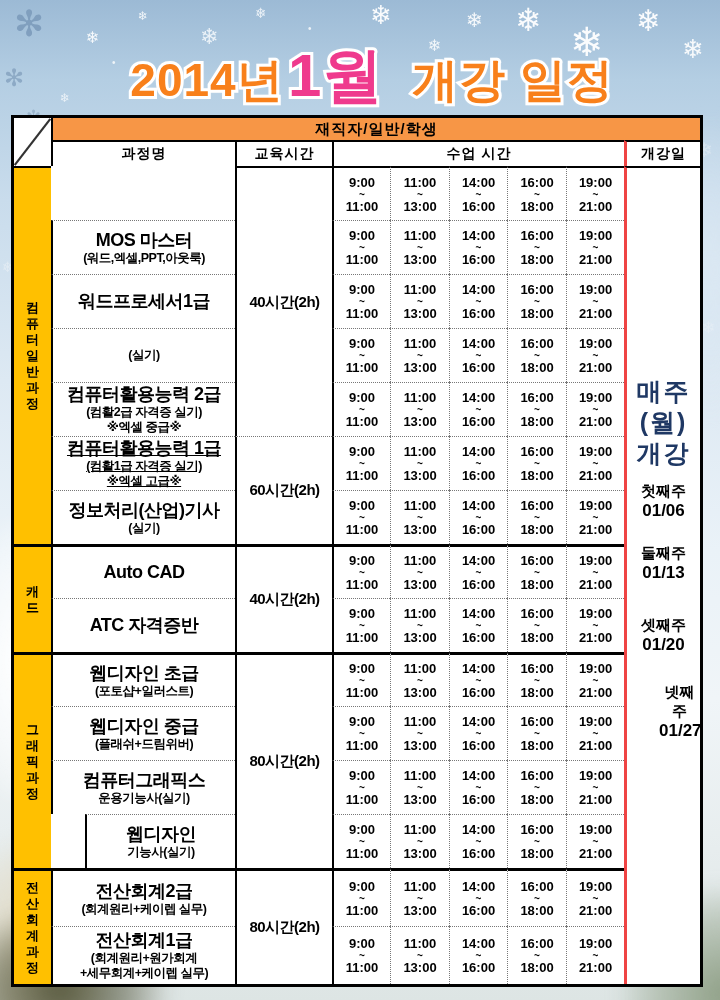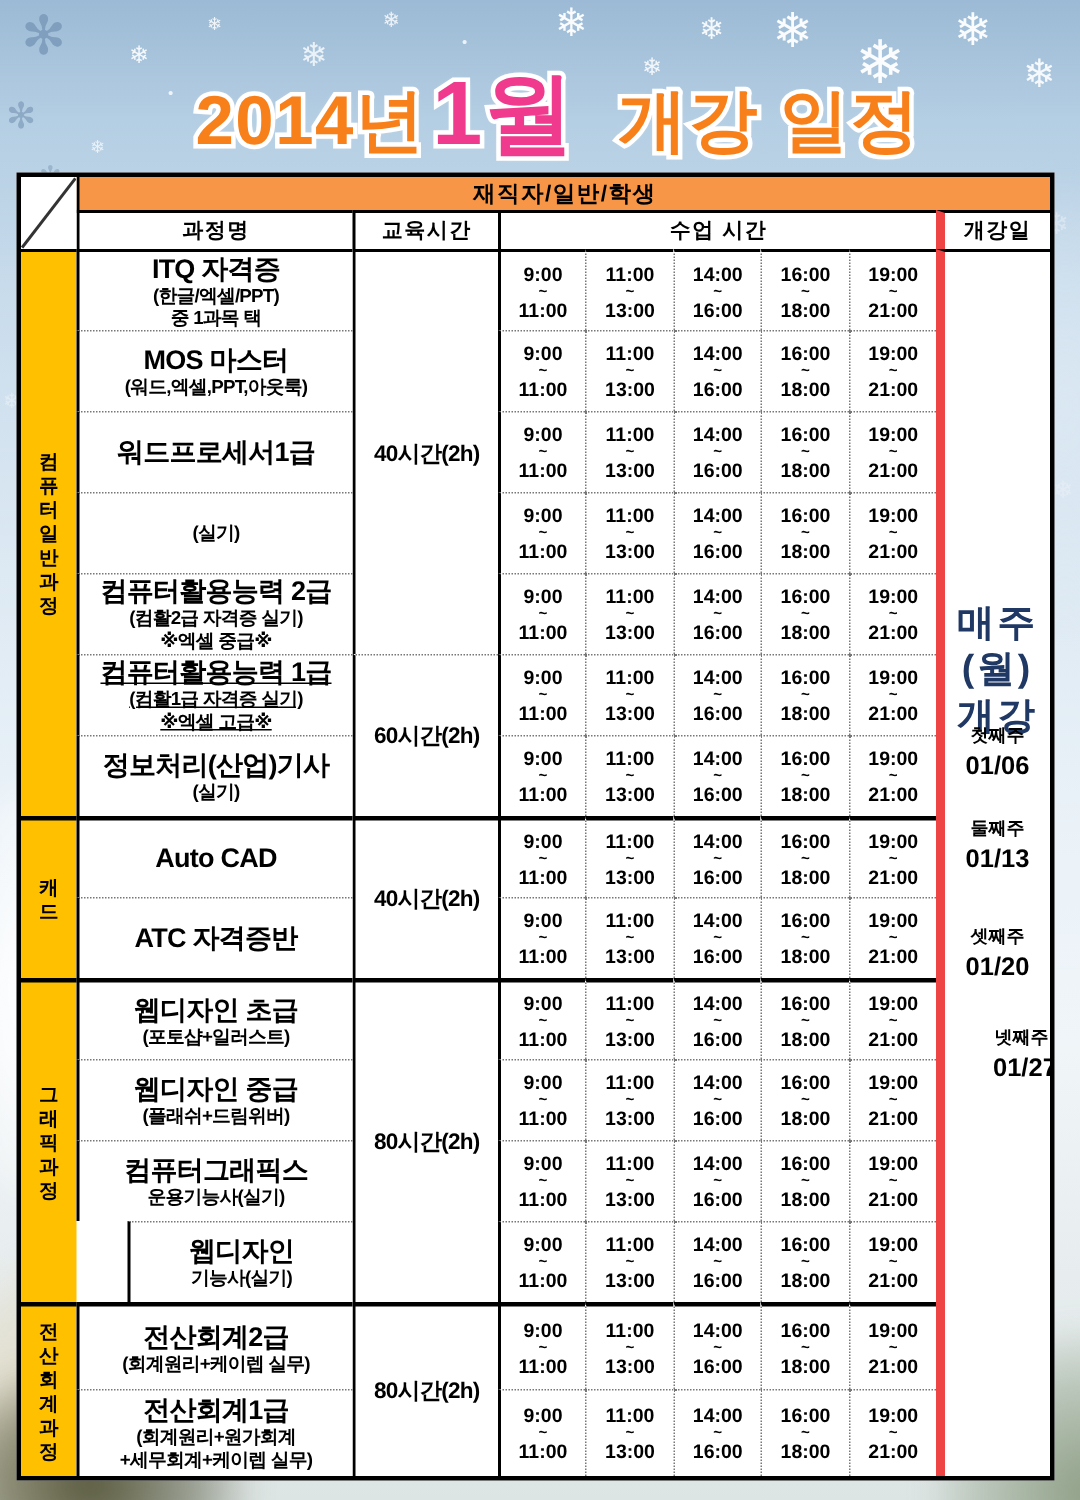--- a/index.html
+++ b/index.html
@@ -30,41 +30,41 @@
   
   .sched {
     position:absolute; left:11px; top:115px;
     display:grid;
     grid-template-columns:37px 184px 97px 58px 59px 58px 59px 58px 76px;
     grid-template-rows:22px 26px repeat(13,54px) 58px 58px;
     border:3px solid #000; background:#fff;
   }
   .cell { background:#fff; display:flex; flex-direction:column; align-items:center; justify-content:center; color:#000; text-align:center; overflow:hidden; }
   .bl2 { border-left:2px solid #000; }
-  .bl3 { border-left:6px solid #ef4444;justify-content:center; }
+  .bl3 { border-left:3px solid #ef4444;justify-content:center; }
   .bld { border-left:1px dotted #777; }
   .bt-head { border-top:2px solid #000; }   
   .bt-body { border-top:2px solid #000; }   
   .bt-sec  { border-top:3px solid #000; }   
   .bt-dot  { border-top:1px dotted #777; }  
   .audience { font-size:15px; font-weight:800; letter-spacing:1px; }
   .colhead  { font-size:14px; font-weight:800; letter-spacing:1px; }
   .diag { position:relative; }
   .diag svg { position:absolute; inset:0; width:100%; height:100%; }
   .sidebar-cell { font-weight:800; font-size:13px; line-height:16px; letter-spacing:0; }
   .course-main { font-size:18px; font-weight:800; line-height:21px; letter-spacing:-0.5px; white-space:nowrap; }
   .course-sub  { font-size:12.5px; font-weight:700; line-height:15px; letter-spacing:-0.5px; white-space:nowrap; }
   .duration-cell { font-size:15px; font-weight:800; letter-spacing:-0.5px; }
   .time-start,.time-end { font-size:13px; font-weight:800; line-height:15px; }
   .time-tilde { font-size:10px; font-weight:700; line-height:9px; }
   .opening-cell { position:relative; }
   .opening-weekly { position:absolute; left:0; top:208px; width:100%; text-align:center;
-    font-size:25px; font-weight:800; line-height:31px; letter-spacing:2px;margin-top:24px; }
+    font-size:25px; font-weight:800; line-height:31px; letter-spacing:2px; }
   .opening-week { position:absolute; left:0; width:100%; text-align:center; }
-  .ow-label { font-size:12px; font-weight:800; line-height:19px; letter-spacing:0; }
+  .ow-label { font-size:15px; font-weight:800; line-height:19px; letter-spacing:0; }
   .ow-date  { font-size:17px; font-weight:800; line-height:21px; }
 </style>
 </head>
 <body>
 
 <div class="blob blob-white-left"></div>
 <div class="blob blob-sky-right"></div>
 <div class="blob blob-beige-left"></div>
 <div class="blob blob-tree-left"></div>
 <div class="blob blob-green-right"></div>
@@ -130,25 +130,20 @@
       <div class="">반</div>
       <div class="">과</div>
       <div class="">정</div>
     </div>
     <div class="cell duration-cell bl2 bt-body" style="grid-area: 3 / 3 / span 5 / span 1;">
       <div class="">40시간(2h)</div>
     </div>
     <div class="cell duration-cell bl2 bt-dot" style="grid-area: 8 / 3 / span 2 / span 1;">
       <div class="">60시간(2h)</div>
     </div>
-    <div class="cell bl2 bt-body" style="grid-area: 3 / 2 / span 1 / span 1;">
-      <div class="course-main">ITQ 자격증</div>
-      <div class="course-sub">(한글/엑셀/PPT)</div>
-      <div class="course-sub">중 1과목 택</div>
-    </div>
     <div class="cell bl2 bt-body" style="grid-area: 3 / 4 / span 1 / span 1;">
       <div class="time-start">9:00</div>
       <div class="time-tilde">~</div>
       <div class="time-end">11:00</div>
     </div>
     <div class="cell bld bt-body" style="grid-area: 3 / 5 / span 1 / span 1;">
       <div class="time-start">11:00</div>
       <div class="time-tilde">~</div>
       <div class="time-end">13:00</div>
     </div>

